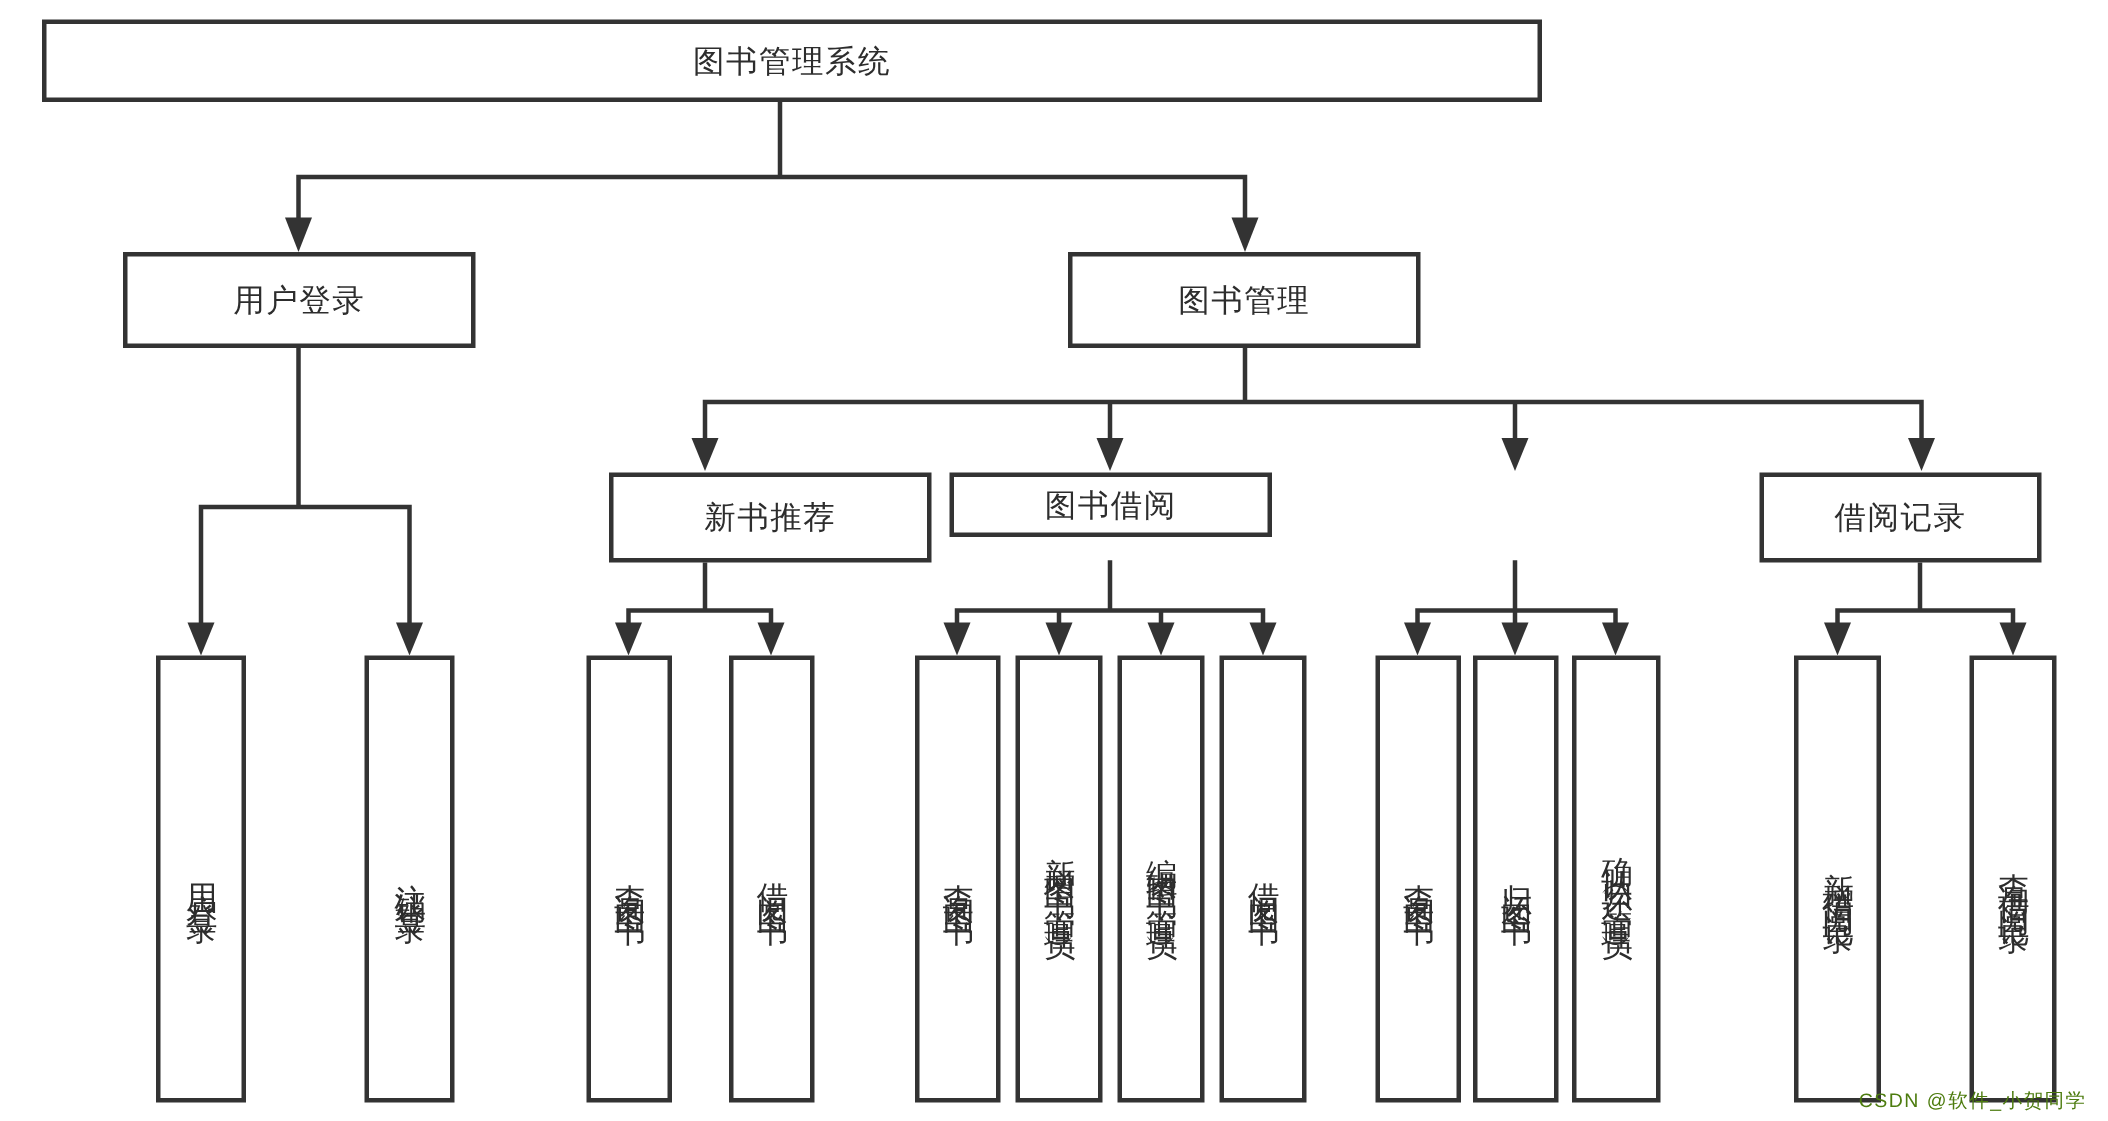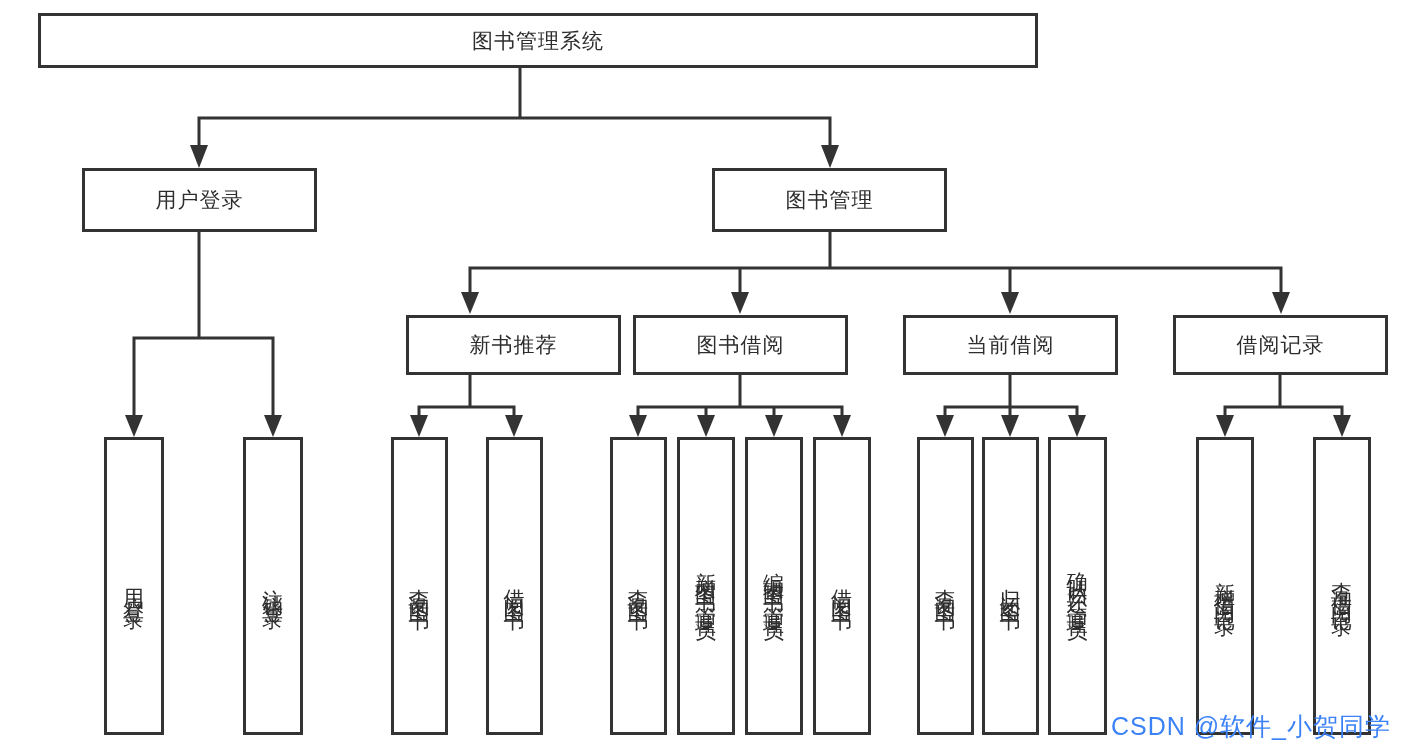--- a/index.html
+++ b/index.html
@@ -43,22 +43,22 @@
     font-size: 21px;
     line-height: 1;
     letter-spacing: 7px;
     white-space: nowrap;
     color: #2d2d2d;
   }
   .watermark {
     position: absolute;
     right: 14px;
     bottom: 4px;
-    font-size: 25px;
-    color: #3b82f6;
+    font-size: 13px;
+    color: #4d7c0f;
     letter-spacing: 1px;
     z-index: 10;
   }
 </style>
 </head>
 <body>
 
 <div class="canvas">
 
   <svg class="connectors" viewBox="0 0 1405 747" xmlns="http://www.w3.org/2000/svg">
@@ -94,41 +94,38 @@
       <polygon points="765,415 783,415 774,437"></polygon>
       <polygon points="833,415 851,415 842,437"></polygon>
       <polygon points="936,415 954,415 945,437"></polygon>
       <polygon points="1001,415 1019,415 1010,437"></polygon>
       <polygon points="1068,415 1086,415 1077,437"></polygon>
       <polygon points="1216,415 1234,415 1225,437"></polygon>
       <polygon points="1333,415 1351,415 1342,437"></polygon>
     </g>
   </svg>
 
-  <div class="box h-box" style="left:38px; top:13px; width:1000px; height:55px;">
+  <div class="box h-box" style="left:28px; top:13px; width:1000px; height:55px;">
     <span>图书管理系统</span>
   </div>
 
   <div class="box h-box" style="left:82px; top:168px; width:235px; height:64px;">
     <span>用户登录</span>
   </div>
   <div class="box h-box" style="left:712px; top:168px; width:235px; height:64px;justify-content:center;">
     <span>图书管理</span>
   </div>
 
   <div class="box h-box" style="left:363px; top:315px; width:215px; height:60px;margin-left:43px;">
     <span>新书推荐</span>
   </div>
-  <div class="box h-box" style="left:633px; top:315px; width:215px; height:60px;">
+  <div class="box h-box" style="left:633px; top:315px; width:215px; height:43px;">
     <span>图书借阅</span>
   </div>
-  <div class="box h-box" style="left:903px; top:315px; width:215px; height:60px;">
-    <span>当前借阅</span>
-  </div>
-  <div class="box h-box" style="left:1173px; top:315px; width:215px; height:60px;">
+  <div class="box h-box" style="left:1173px; top:315px; width:188px; height:60px;">
     <span>借阅记录</span>
   </div>
 
   <div class="box v-box" style="left:104px; top:437px; width:60px; height:298px;">
     <span class="v-text">用户登录</span>
   </div>
   <div class="box v-box" style="left:243px; top:437px; width:60px; height:298px;">
     <span class="v-text">注销登录</span>
   </div>
 

